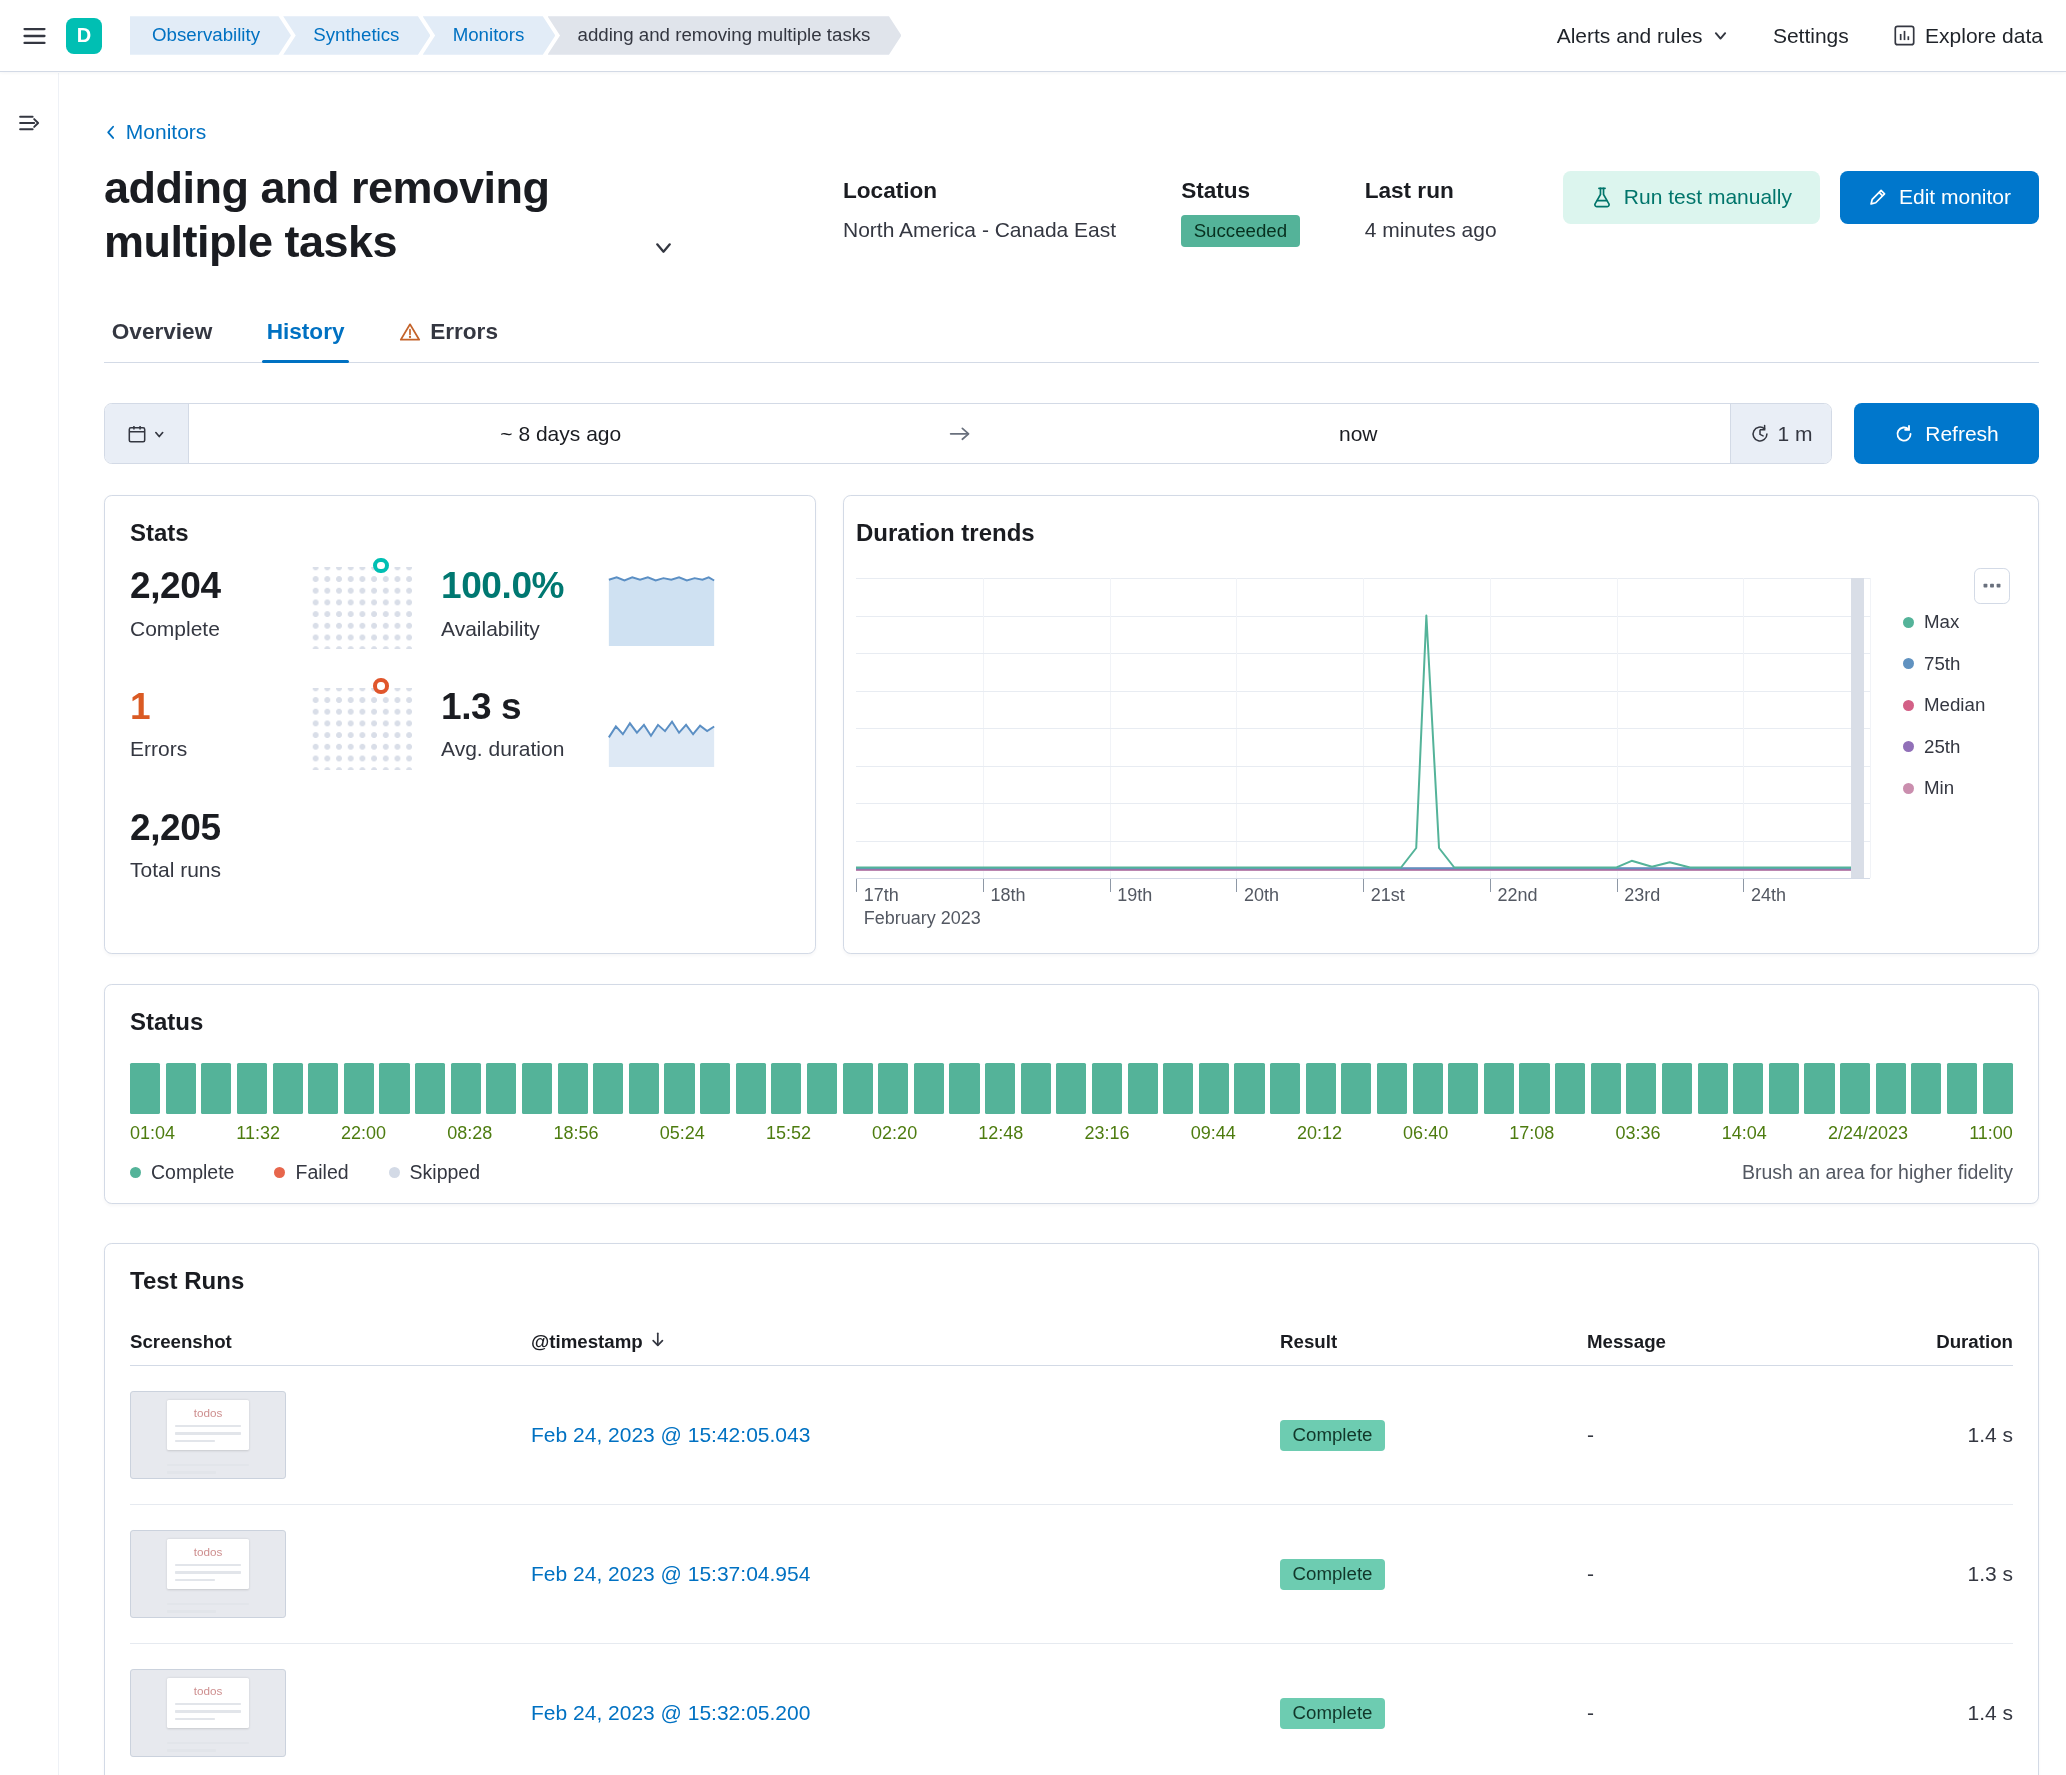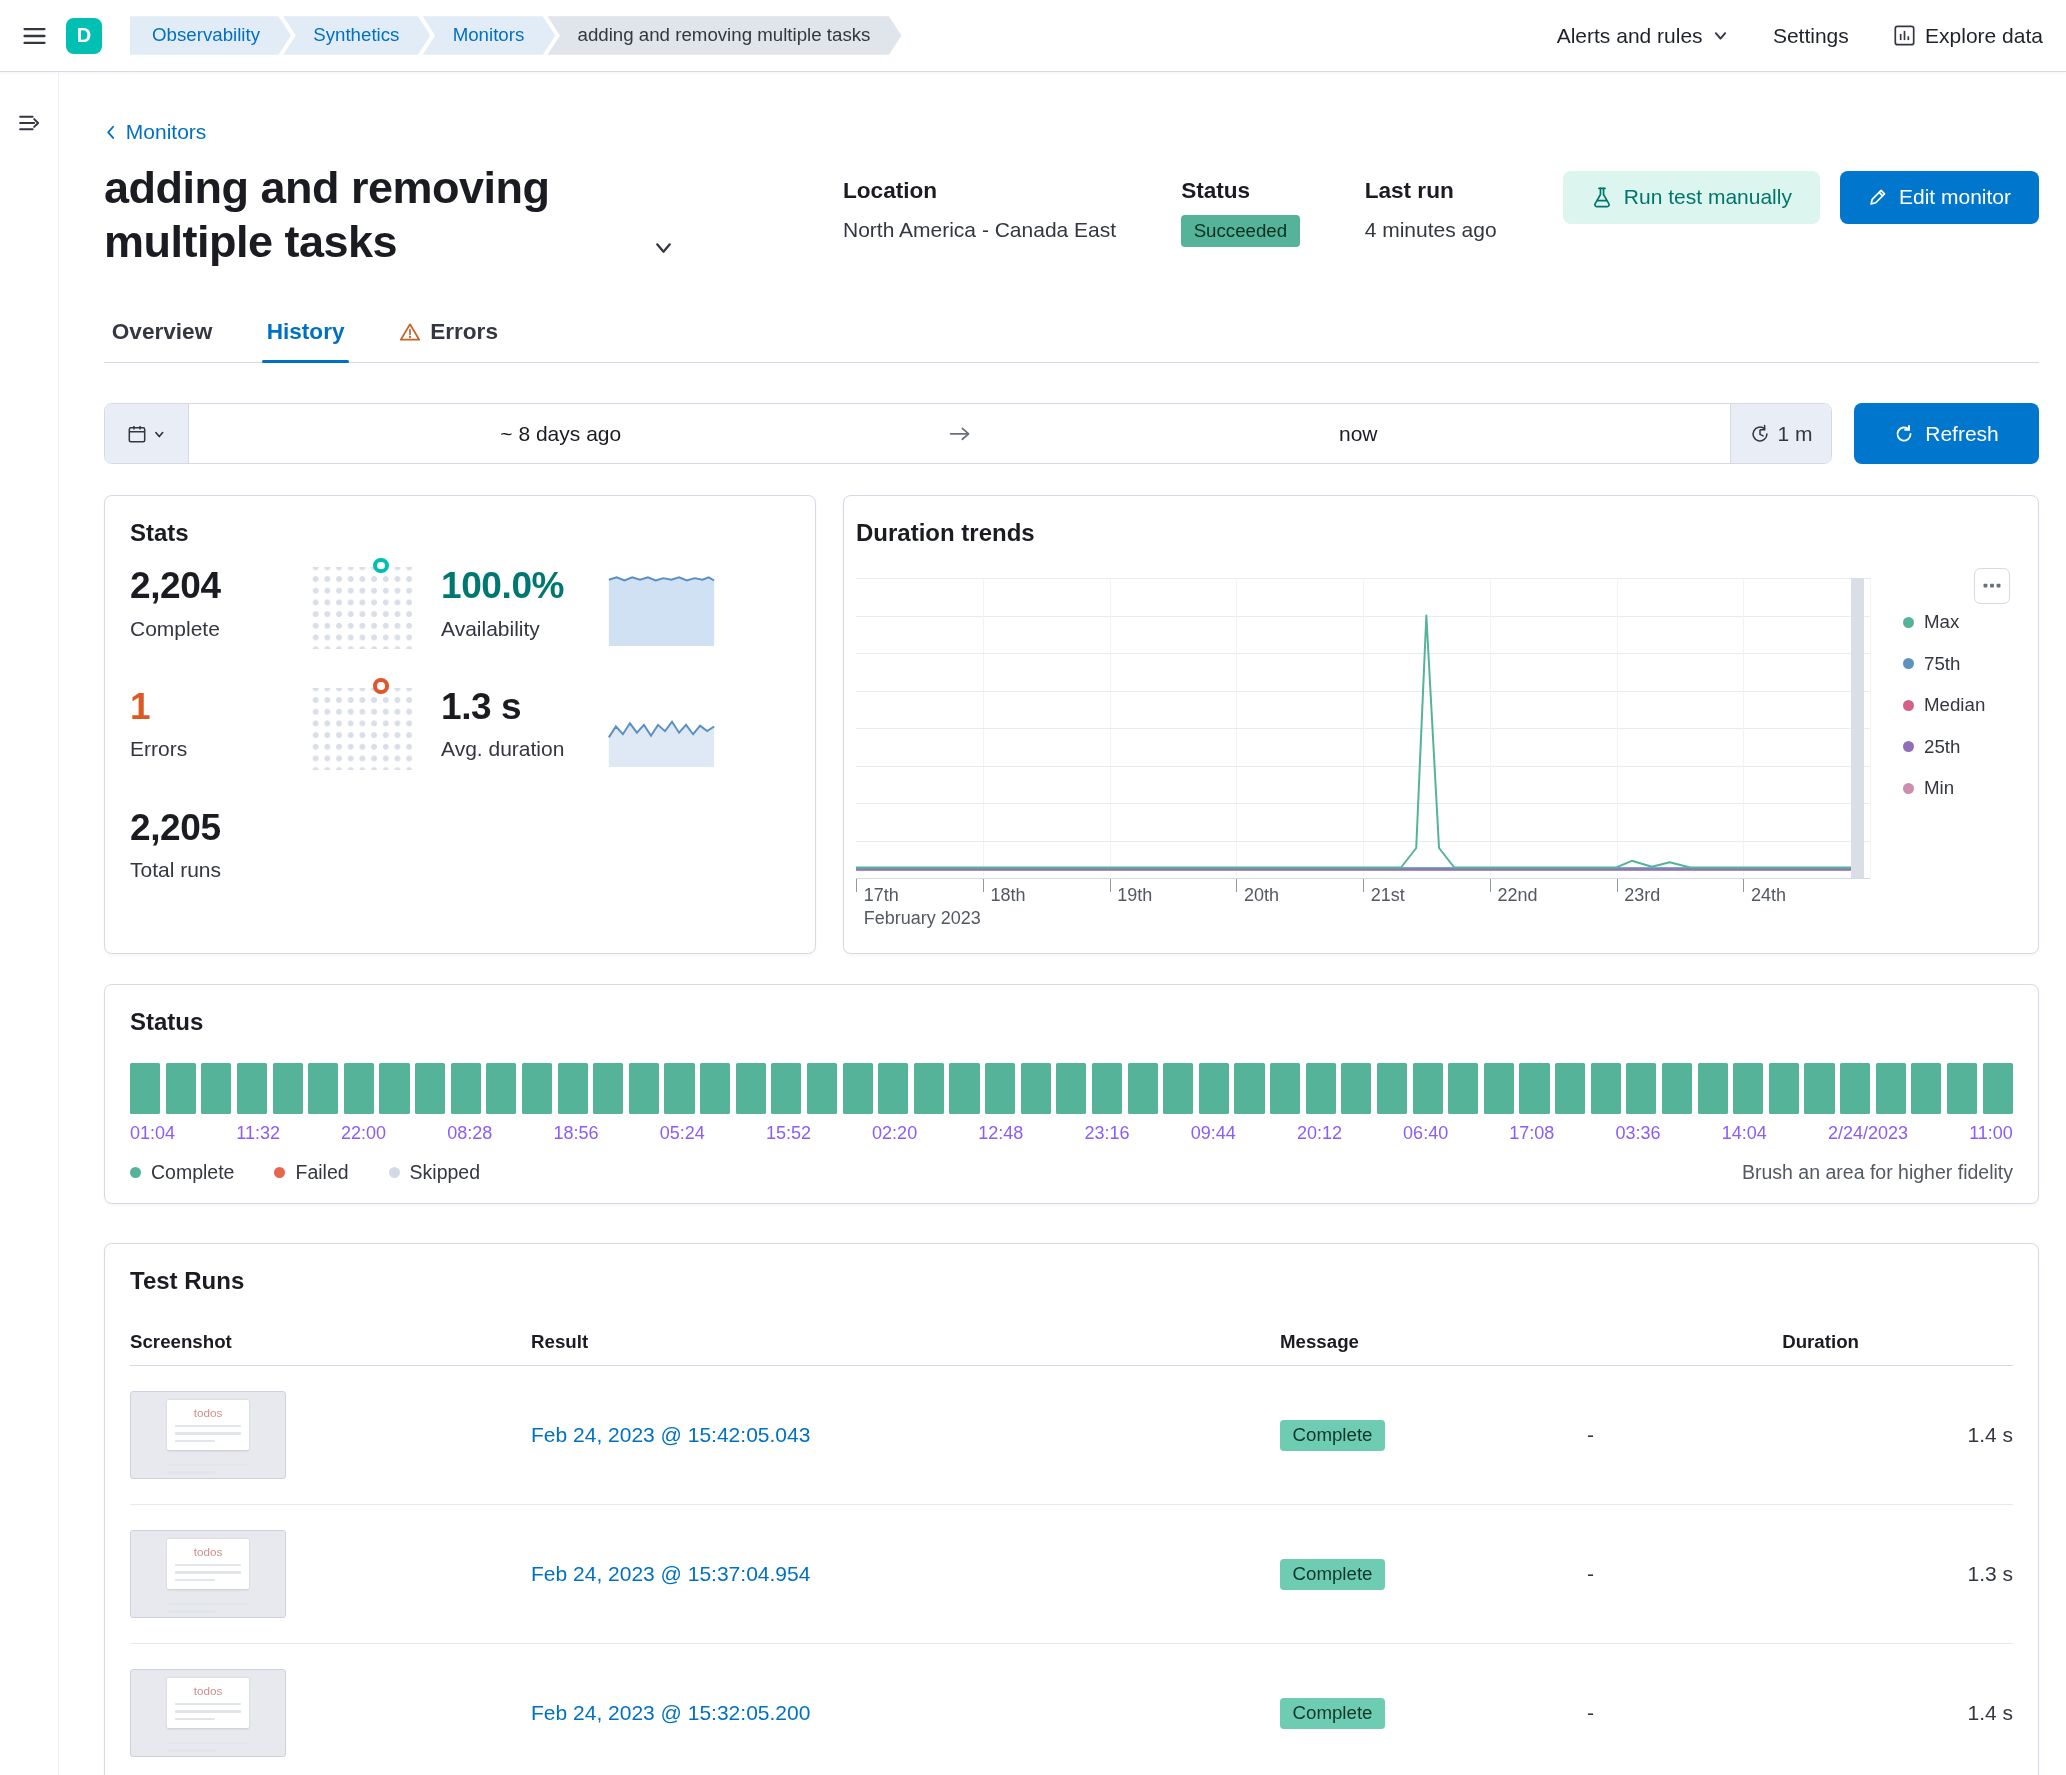--- a/index.html
+++ b/index.html
@@ -112,21 +112,21 @@
   .x-tick::before { content:""; position:absolute; left:0; top:-5.4px; width:0.8px; height:12.5px; background:#8E98A6; }
   .x-month { position:absolute; left:7.8px; top:30px; font-size:18px; color:#535862; }
   .dt-legend { width:156px; padding-left:33px; padding-top:33px; display:flex; flex-direction:column; gap:19.5px; }
   .legend-item { display:flex; align-items:center; gap:10px; font-size:18.7px; color:#343741; }
   .dot { width:11px; height:11px; border-radius:50%; flex:none; }
 
   .status-panel { margin-top:30px; padding:23px 25px 18.7px; }
   .status-bars { display:flex; gap:5.4px; margin-top:26.5px; height:51px; cursor:crosshair; }
   .sbar { flex:1; border-radius:1.6px; }
   .status-xlabels { display:flex; justify-content:space-between; margin-top:9.3px;
-    font-size:18px; color:#8b5cf6; }
+    font-size:18px; color:#4d7c0f; }
   .status-footer { display:flex; align-items:center; margin-top:17px; }
   .status-footer .legend-item { margin-right:40px; font-size:19.5px; }
   .brush-note { margin-left:auto; font-size:19.5px; color:#535862; }
 
   .testruns-panel { margin-top:39px; padding:23px 25px 0; min-height:560px; }
   .tr-grid { display:grid; grid-template-columns:401px 749px 307px 272px 1fr; align-items:center; }
   .tr-header { margin-top:22px; padding:14px 0 12.5px; border-bottom:0.8px solid #D3DAE6; }
   .th { font-size:18.7px; font-weight:700; color:#1A1C21; display:flex; align-items:center; gap:7.8px; }
   .th.right, .right { justify-content:flex-end; text-align:right; }
   .tr-row { padding:25px 0; border-bottom:0.8px solid #E6EAF0; }
@@ -529,20 +529,27 @@
   </section>
 
   
   <section class="panel testruns-panel">
     <h2 class="panel-title">Test Runs</h2>
     <div class="tr-grid tr-header">
         <div class="th">
           <span>Screenshot</span>
         </div>
         <div class="th">
+          <span>@timestamp</span>
+          <span class="sort"><svg width="15.6" height="17" viewBox="0 0 20 22" stroke="#343741" stroke-width="2.2" fill="none" stroke-linecap="round" stroke-linejoin="round">
+              <line x1="10" y1="3" x2="10" y2="18"></line>
+              <polyline points="4,12.5 10,18.5 16,12.5"></polyline>
+            </svg></span>
+        </div>
+        <div class="th">
           <span>Result</span>
         </div>
         <div class="th">
           <span>Message</span>
         </div>
         <div class="th right">
           <span>Duration</span>
         </div>
       </div>
     <div>

